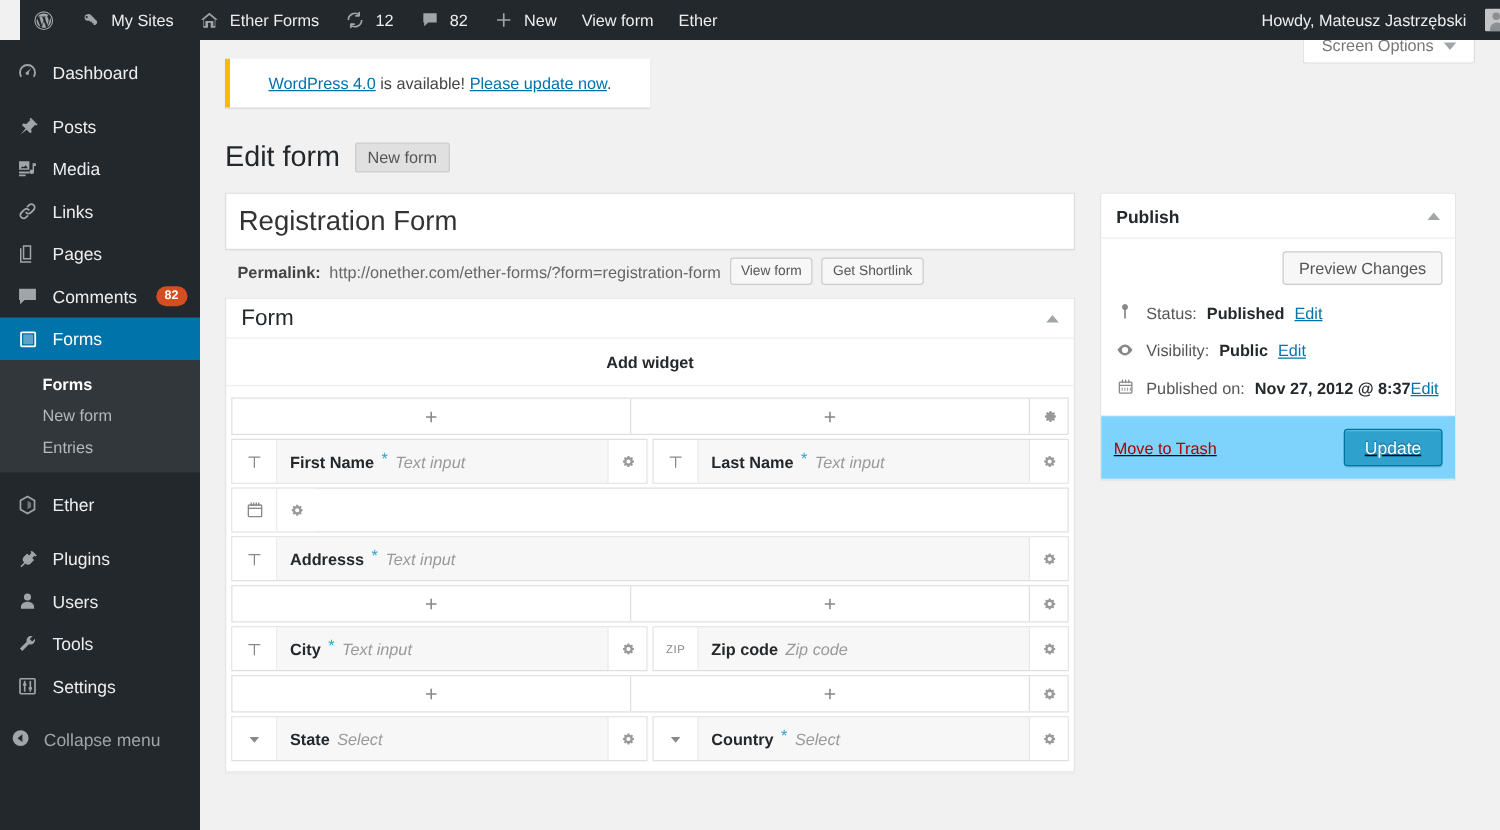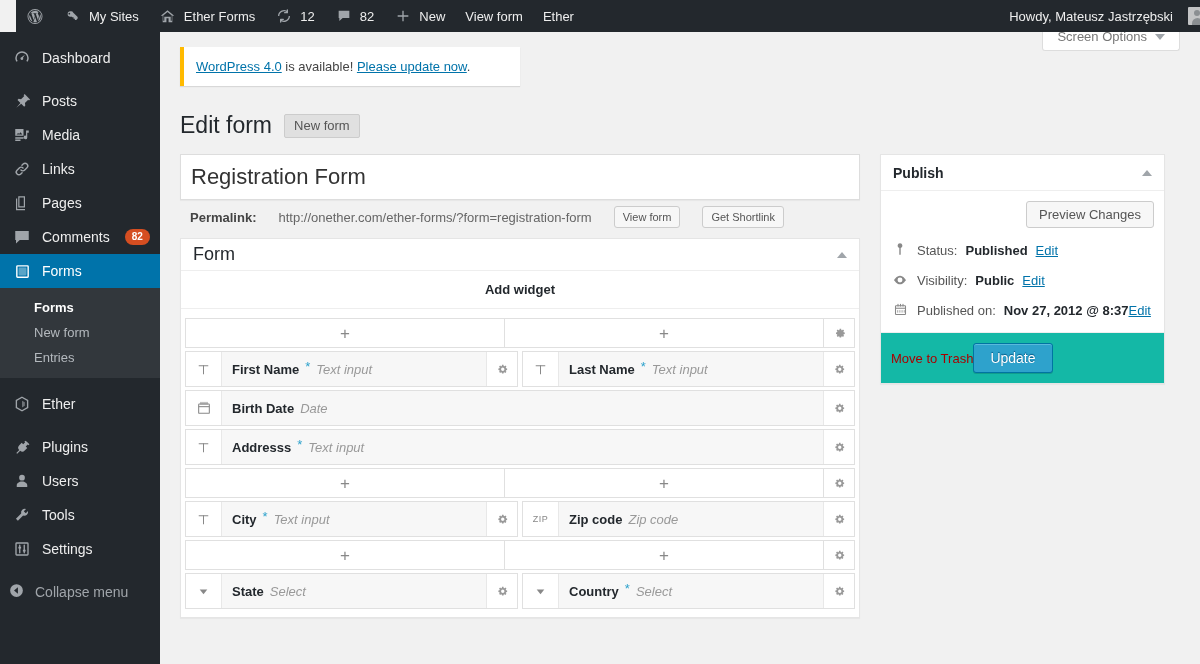--- a/index.html
+++ b/index.html
@@ -96,21 +96,21 @@
     font-size: 13px; color: #777; cursor: pointer;
     display: flex; align-items: center; gap: 8px;
   }
   .tri-down { width:0;height:0;border-left:5px solid transparent;
               border-right:5px solid transparent;border-top:6px solid #a0a5aa; }
 
   .notice {
     margin: 23px 12px 0 20px; width: 340px;
     background: #fff; border-left: 4px solid #ffba00;
     box-shadow: 0 1px 1px 0 rgba(0,0,0,.1);
-    padding: 12px 12px; font-size: 13px; color: #444;
+    padding: 12px 12px; font-size: 13px; color: #444; text-align: center;
   }
   .notice a { color: #0073aa; text-decoration: underline; }
 
   #page-title {
     margin: 25px 0 0 20px;
     font-size: 23px; font-weight: 400; color: #23282d;
     display: flex; align-items: center; gap: 12px;
     line-height: 29px;
   }
   .page-title-action {
@@ -130,21 +130,21 @@
     padding: 0;
   }
   #title-input {
     width: 100%; border: none; outline: none;
     font-family: "Liberation Sans", sans-serif;
     font-size: 22px; font-weight: 400; color: #333;
     padding: 8px 10px; line-height: 28px; background: transparent;
   }
   #permalink {
     font-size: 13px; color: #666; padding: 6px 0 0 10px;
-    display: flex; align-items: center; gap: 22px;
+    display: flex; align-items: center; gap: 7px;
   }
   #permalink b { color: #444; font-weight: bold; }
   .perm-url { color: #666; }
   .small-btn {
     font-size: 11px; color: #555; background: #f7f7f7;
     border: 1px solid #ccc; border-radius: 3px;
     padding: 3px 8px; cursor: pointer; line-height: 14px;
     font-family: "Liberation Sans", sans-serif;
   }
 
@@ -231,22 +231,22 @@
   .misc-row {
     display: flex; align-items: flex-start; gap: 8px;
     font-size: 13px; color: #555; padding: 4px 0 8px 0; line-height: 18px;
     flex-wrap: wrap;
   }
   .misc-row .mi { color: #888; width: 18px; display: inline-flex;
                   align-items: center; justify-content: center; flex: none; }
   .misc-row b { color: #23282d; }
   .misc-row a { color: #0073aa; text-decoration: underline; cursor: pointer; }
   .pb-footer {
-    border-top: 1px solid #eee; background: #14b8a6;
-    padding: 10px; display: flex; align-items: center; 
+    border-top: 1px solid #eee; background: #7dd3fc;
+    padding: 10px; display: flex; align-items: center; justify-content: space-between; text-decoration: underline;
   }
   .trash-link { color: #a00; font-size: 13px; text-decoration: none; cursor: pointer; }
   .btn-primary {
     background: #2ea2cc; border: 1px solid #0074a2;
     box-shadow: 0 1px 0 rgba(120,200,230,.6) inset, 0 1px 0 rgba(0,0,0,.15);
     color: #fff; font-size: 14px; border-radius: 3px;
     padding: 6px 16px; cursor: pointer; text-shadow: 0 -1px 1px #005684;
     font-family: "Liberation Sans", sans-serif;
   }
 </style>
@@ -561,24 +561,20 @@
           </div>
 
           <div class="rowwrap">
             <div class="fieldrow">
               <div class="ftype">
                 <svg width="16" height="16" viewBox="0 0 24 24" fill="none" stroke="currentColor" stroke-width="1.6">
                     <rect x="4" y="6" width="16" height="14" rx="1"></rect>
                     <path d="M4 10h16" stroke-width="1.6"></path>
                     <path d="M7.5 3.5v3M10.5 3.5v3M13.5 3.5v3M16.5 3.5v3" stroke-linecap="round"></path>
                   </svg>
-              </div>
-              <div class="fbody">
-                <span class="flabel">Birth Date</span>
-                <span class="fplace">Date</span>
               </div>
               <div class="fgear">
                 <svg class="gear-svg" viewBox="0 0 24 24" fill="currentColor">
                     <path d="M19.4 10.3l-1.7-.3a6.8 6.8 0 00-.5-1.3l1.1-1.4-1.7-1.7-1.4 1.1a6.8 6.8 0 00-1.3-.5L13.6 4.5h-2.4l-.3 1.7c-.45.12-.88.3-1.3.5L8.2 5.6 6.5 7.3l1.1 1.4c-.2.42-.38.85-.5 1.3l-1.7.3v2.4l1.7.3c.12.45.3.88.5 1.3l-1.1 1.4 1.7 1.7 1.4-1.1c.42.2.85.38 1.3.5l.3 1.7h2.4l.3-1.7c.45-.12.88-.3 1.3-.5l1.4 1.1 1.7-1.7-1.1-1.4c.2-.42.38-.85.5-1.3l1.7-.3v-2.4zM12.4 14.2a2.7 2.7 0 110-5.4 2.7 2.7 0 010 5.4z"></path>
                   </svg>
               </div>
             </div>
           </div>
 
           <div class="rowwrap">

